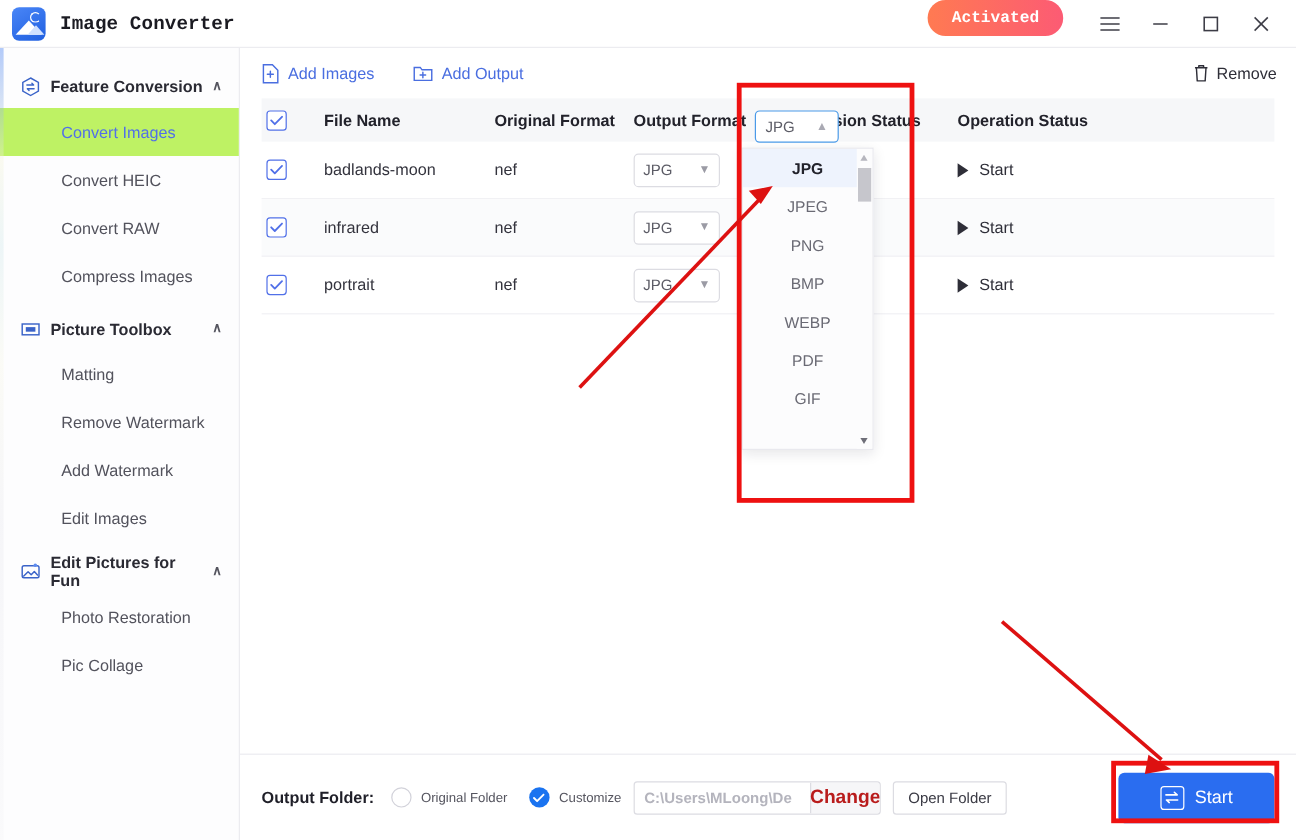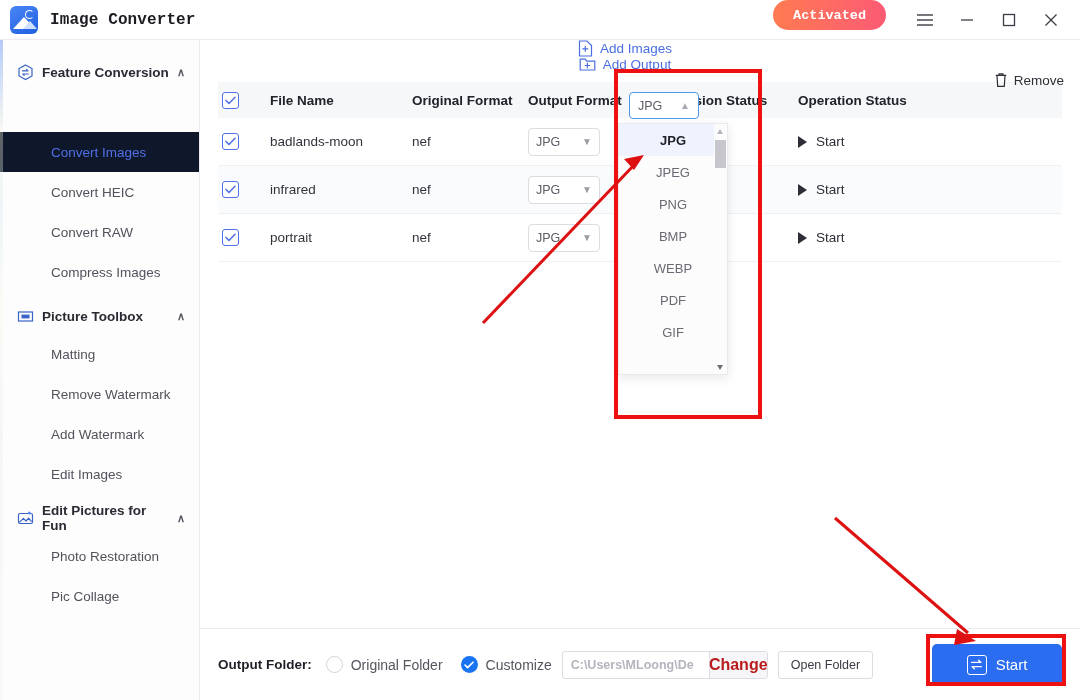--- a/index.html
+++ b/index.html
@@ -91,33 +91,32 @@
   }
   .side-group .glabel { flex: 1 1 auto; }
   .side-group .chev {
     color: #55555f; font-size: 11px; margin-left: 6px; line-height: 1;
   }
   .side-item {
     height: 40px; display: flex; align-items: center;
     padding-left: 51px; font-size: 13.5px; color: #52525c;
   }
   .side-item.active {
-    background: #0f172a; color: #5170e8; margin-top: 42px;
+    background: #bef264; color: #5170e8;
   }
   .side-item.active .side-item-label { color: #5170e8; }
 
   
   .main {
     position: absolute; top: 40px; left: 200px;
     width: 880px; height: 660px; background: #ffffff;
   }
   .toolbar {
     height: 42px; display: flex; align-items: center;
     padding: 0 16px 0 18px;
-    flex-direction: column;
   }
   .tb-btn {
     display: flex; align-items: center;
     color: #4a6ee0; font-size: 13.5px; margin-right: 32px;
   }
   .tb-btn .tbicon { margin-right: 7px; display: flex; align-items: center; }
   .tb-remove {
     margin-left: auto; margin-right: 0;
     color: #2e2e38; display: flex; align-items: center; font-size: 13.5px;
   }
@@ -221,21 +220,21 @@
   .ob-label { font-size: 13.5px; font-weight: bold; color: #1f1f28; margin-right: 14px; }
   .radio {
     width: 17px; height: 17px; border-radius: 50%;
     border: 1.4px solid #d2d2da; background: #fff; margin-right: 8px;
   }
   .radio.on {
     border: none; background: #1a73f0;
     display: flex; align-items: center; justify-content: center;
   }
   .radio.on svg { display: block; }
-  .ob-opt { font-size: 14px; color: #55555f; margin-right: 18px; }
+  .ob-opt { font-size: 11px; color: #55555f; margin-right: 18px; }
   .path-wrap {
     display: flex; align-items: stretch;
     height: 28px; border: 1px solid #dcdce2; border-radius: 3px;
     overflow: hidden; background: #fff; font-weight: bold;
   }
   .path-input {
     width: 146px; display: flex; align-items: center; padding: 0 8px;
     font-size: 12.5px; color: #b4b4bd;
     white-space: nowrap; overflow: hidden;
   }

